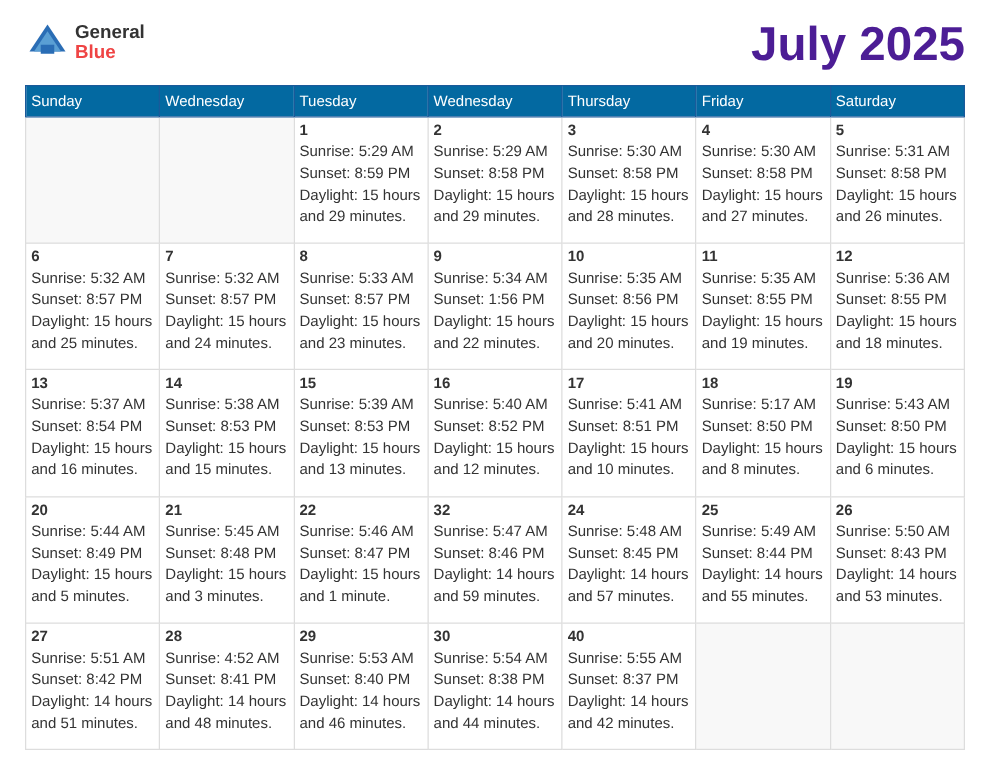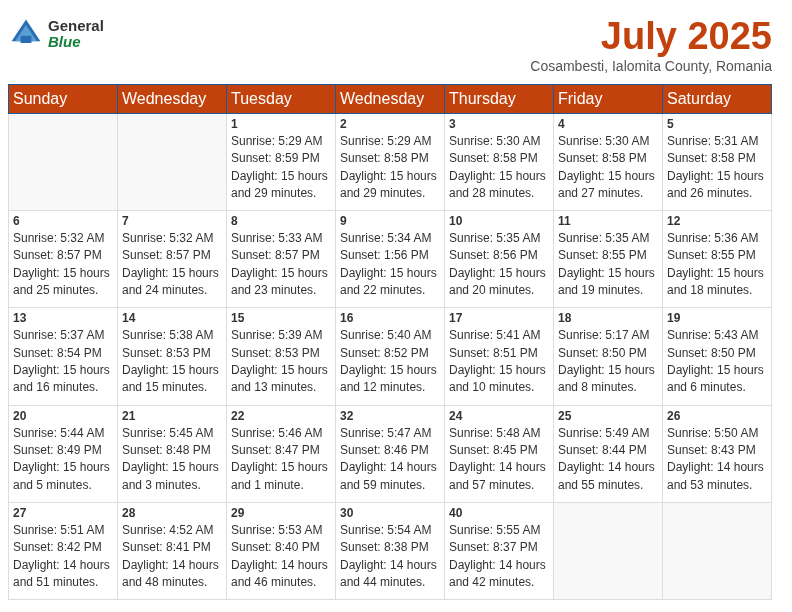--- a/index.html
+++ b/index.html
@@ -6,21 +6,21 @@
     body {
       font-family: Arial, sans-serif;
       background: #fff;
       width: 792px;
       height: 612px;
       overflow: hidden;
     }
     .page {
       width: 792px;
       height: 612px;
-      padding: 16px 20px 12px 8px;
+      padding: 16px 20px 12px 20px;
       display: flex;
       flex-direction: column;
       border-radius: 28px;
     }
     .header {
       display: flex;
       justify-content: space-between;
       align-items: flex-start;
       margin-bottom: 10px;
     }
@@ -35,51 +35,50 @@
       line-height: 1.1;
     }
     .logo-general {
       font-size: 15px;
       font-weight: bold;
       color: #333;
     }
     .logo-blue {
       font-size: 15px;
       font-weight: bold;
-      color: #15803d;
-      font-style: italic;
+      color: #ef4444;
     }
     .logo-icon {
       width: 36px;
       height: 36px;
     }
     .title-block {
       text-align: right;
     }
     .main-title {
       font-size: 38px;
       font-weight: bold;
-      color: #c2410c;
+      color: #4c1d95;
       line-height: 1.1;
     }
     .subtitle {
       font-size: 14px;
       color: #555;
     }
     .calendar {
       flex: 1;
       border: 1px solid #ccc;
       border-collapse: collapse;
       width: 100%;
       table-layout: fixed;
     }
     .calendar th {
-      background: #c2410c;
+      background: #0369a1;
       color: #fff;
-      font-size: 16px;
+      font-size: 12px;
       padding: 5px 4px;
       text-align: left;
       border: 1px solid #1a5a9a;
       font-weight: normal;
     }
     .calendar td {
       border: 1px solid #ddd;
       vertical-align: top;
       padding: 3px 4px;
       font-size: 9.5px;
@@ -121,21 +120,20 @@
         <polygon points="20,10 32,28 8,28" fill="#5a9fd4"></polygon>
         <rect x="14" y="22" width="12" height="8" fill="#2a6db5"></rect>
       </svg>
       <div class="logo-text">
         <span class="logo-general">General</span>
         <span class="logo-blue">Blue</span>
       </div>
     </div>
     <div class="title-block">
       <div class="main-title">July 2025</div>
-      <div class="subtitle">Cosambesti, Ialomita County, Romania</div>
     </div>
   </div>
 
   <table class="calendar">
     <thead>
       <tr>
       <th>Sunday</th>
           <th>Wednesday</th>
           <th>Tuesday</th>
           <th>Wednesday</th>

